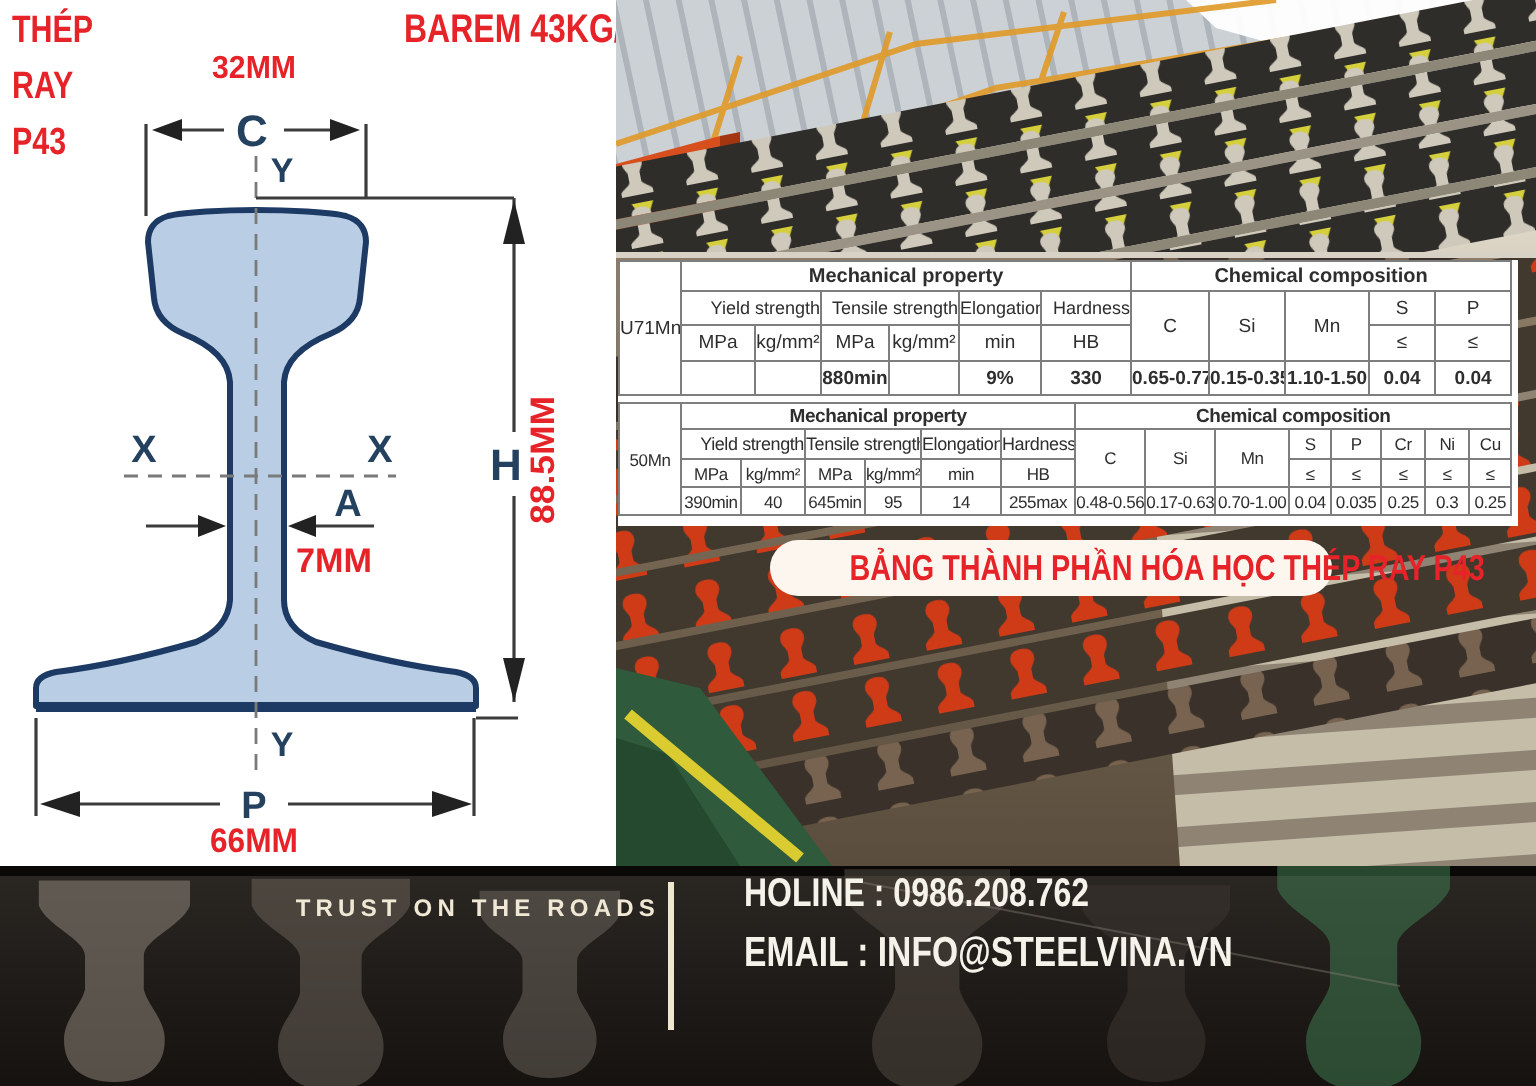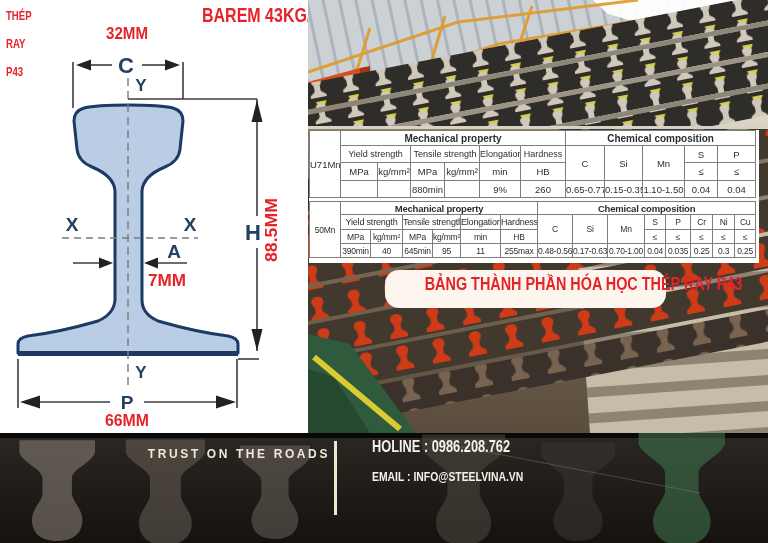--- a/index.html
+++ b/index.html
@@ -4,54 +4,54 @@
 <style>
   html,body{margin:0;padding:0;background:#555;}
   .canvas{position:relative;width:768px;height:543px;overflow:hidden;background:#ffffff;
           font-family:"Liberation Sans",sans-serif;}
   .abs{position:absolute;}
   .cond{display:inline-block;transform:scaleX(.8);transform-origin:0 50%;white-space:nowrap;}
   .cond-c{display:inline-block;transform:scaleX(.8);transform-origin:50% 50%;white-space:nowrap;}
 
   
   .left-panel{left:0;top:0;width:308px;height:433px;background:#fff;}
-  .brand-lines{left:6px;top:2px;color:#e62329;font-weight:bold;font-size:12px;line-height:28px;}
+  .brand-lines{left:6px;top:2px;color:#e62329;font-weight:bold;font-size:19px;line-height:28px;}
   .barem{left:202px;top:4px;color:#e62329;font-weight:bold;font-size:20px;}
 
   
   .right-panel{left:308px;top:0;width:460px;height:433px;overflow:hidden;background:#6b5d4c;}
   .photo{left:0;display:block;}
   .tables-wrap{left:1px;top:130px;width:450px;height:133px;background:#fff;padding:0;}
   table{border-collapse:collapse;table-layout:fixed;width:446px;margin:0;}
   td,th{border:1px solid #7e7e7e;text-align:center;vertical-align:middle;padding:0;
         color:#2e2e2e;white-space:nowrap;overflow:hidden;}
   .t1 td,.t1 th{font-size:9.5px;}
   .t1 .hd{font-weight:bold;font-size:10px;}
-  .t1 .r1{height:15px;} .t1 .r2{height:17px;} .t1 .r3{height:18px;} .t1 .r4{height:17px;}
+  .t1 .r1{height:15px;} .t1 .r2{height:17px;} .t1 .r3{height:18px;} .t1 .r4{height:17px;font-weight:bold;}
   .t2{margin-top:3px;}
   .t2 td,.t2 th{font-size:8.5px;letter-spacing:-0.2px;}
   .t2 .hd{font-weight:bold;font-size:9.5px;}
   .t2 .r1{height:13px;} .t2 .r2{height:15px;} .t2 .r3{height:14px;} .t2 .r4{height:14px;}
-  .grp{font-size:9px !important;}
+  .grp{font-size:9px !important;text-align:right;}
 
   .banner{left:77px;top:270px;width:281px;background:#fdf6ee;border-radius:14px;
-          text-align:center;padding:4px 0 13px 0;}
+          text-align:center;padding:4px 0 3px 0;}
   .banner span{color:#e62329;font-weight:bold;font-size:18px;}
   .caption{left:64px;top:404px;color:#f2efe8;font-weight:bold;font-size:15px;
            text-shadow:0 1px 2px rgba(0,0,0,.6);}
 
   
   .footer{left:0;top:433px;width:768px;height:110px;background:#1b1815;overflow:hidden;}
   .footer-brand{left:0;top:9px;width:330px;text-align:right;color:#f0e8d4;}
   .footer-brand .brand{font-size:26px;font-weight:bold;line-height:26px;letter-spacing:.5px;}
   .footer-brand .slogan{font-size:12px;font-weight:bold;letter-spacing:2.6px;margin-top:5px;}
   .footer-divider{left:334px;top:8px;width:3px;height:74px;background:#efe6cf;}
   .footer-contact{left:372px;top:2px;color:#f5f2ea;font-weight:bold;}
-  .footer-contact .line1{font-size:16px;line-height:24px;}
-  .footer-contact .line2{font-size:13px;line-height:24px;margin-top:6px;}
+  .footer-contact .line1{font-size:20px;line-height:24px;}
+  .footer-contact .line2{font-size:21px;line-height:24px;margin-top:6px;}
 </style>
 </head>
 <body>
 
 <div class="canvas">
 
   <div class="abs left-panel">
 
     <svg class="abs" style="left:0;top:0" width="308" height="433" viewBox="0 0 308 433">
 
@@ -248,21 +248,21 @@
           <td>HB</td>
           <td>≤</td>
           <td>≤</td>
         </tr>
         <tr class="r4">
           <td></td>
           <td></td>
           <td>880min</td>
           <td></td>
           <td>9%</td>
-          <td>260</td>
+          <td>330</td>
           <td>0.65-0.77</td>
           <td>0.15-0.35</td>
           <td>1.10-1.50</td>
           <td>0.04</td>
           <td>0.04</td>
         </tr>
       </tbody>
         </table>
 
       <table class="t2">
@@ -314,21 +314,21 @@
           <td>≤</td>
           <td>≤</td>
           <td>≤</td>
           <td>≤</td>
         </tr>
         <tr class="r4">
           <td>390min</td>
           <td>40</td>
           <td>645min</td>
           <td>95</td>
-          <td>11</td>
+          <td>14</td>
           <td>255max</td>
           <td>0.48-0.56</td>
           <td>0.17-0.63</td>
           <td>0.70-1.00</td>
           <td>0.04</td>
           <td>0.035</td>
           <td>0.25</td>
           <td>0.3</td>
           <td>0.25</td>
         </tr>

